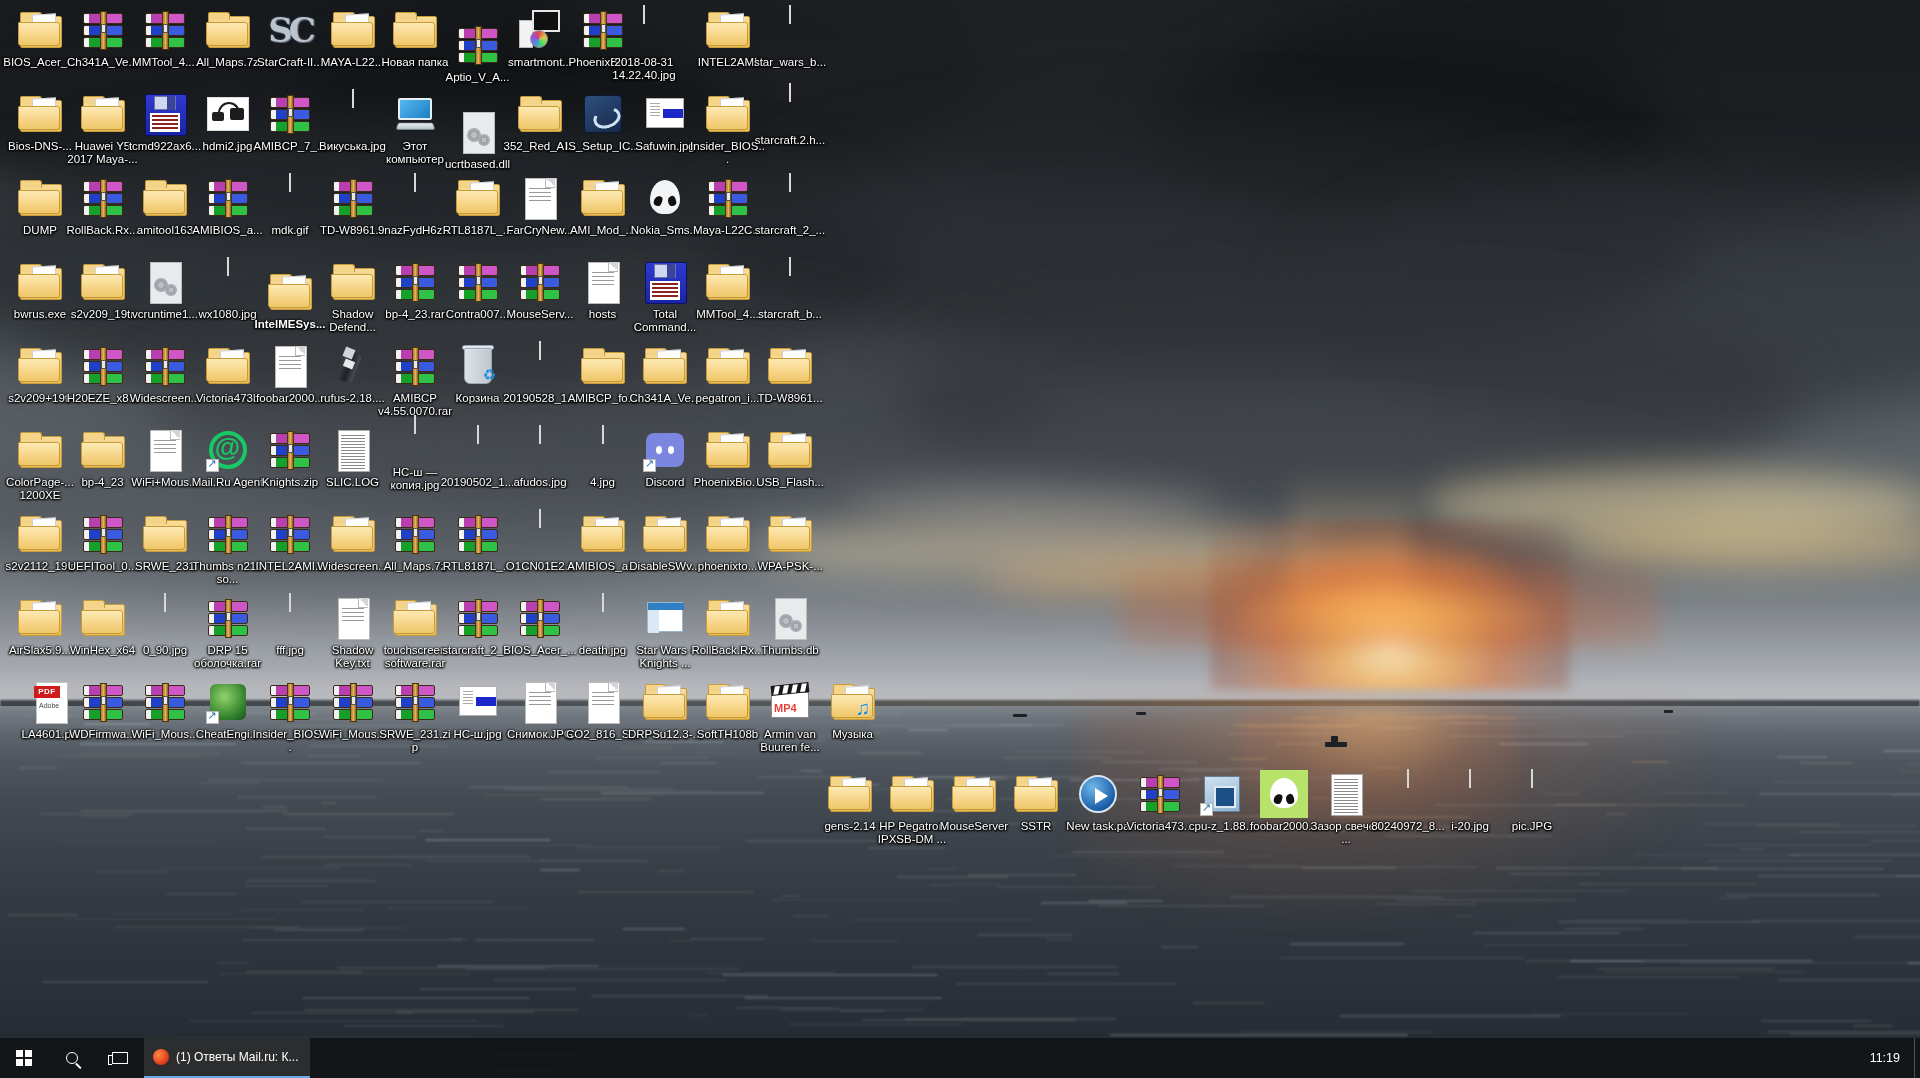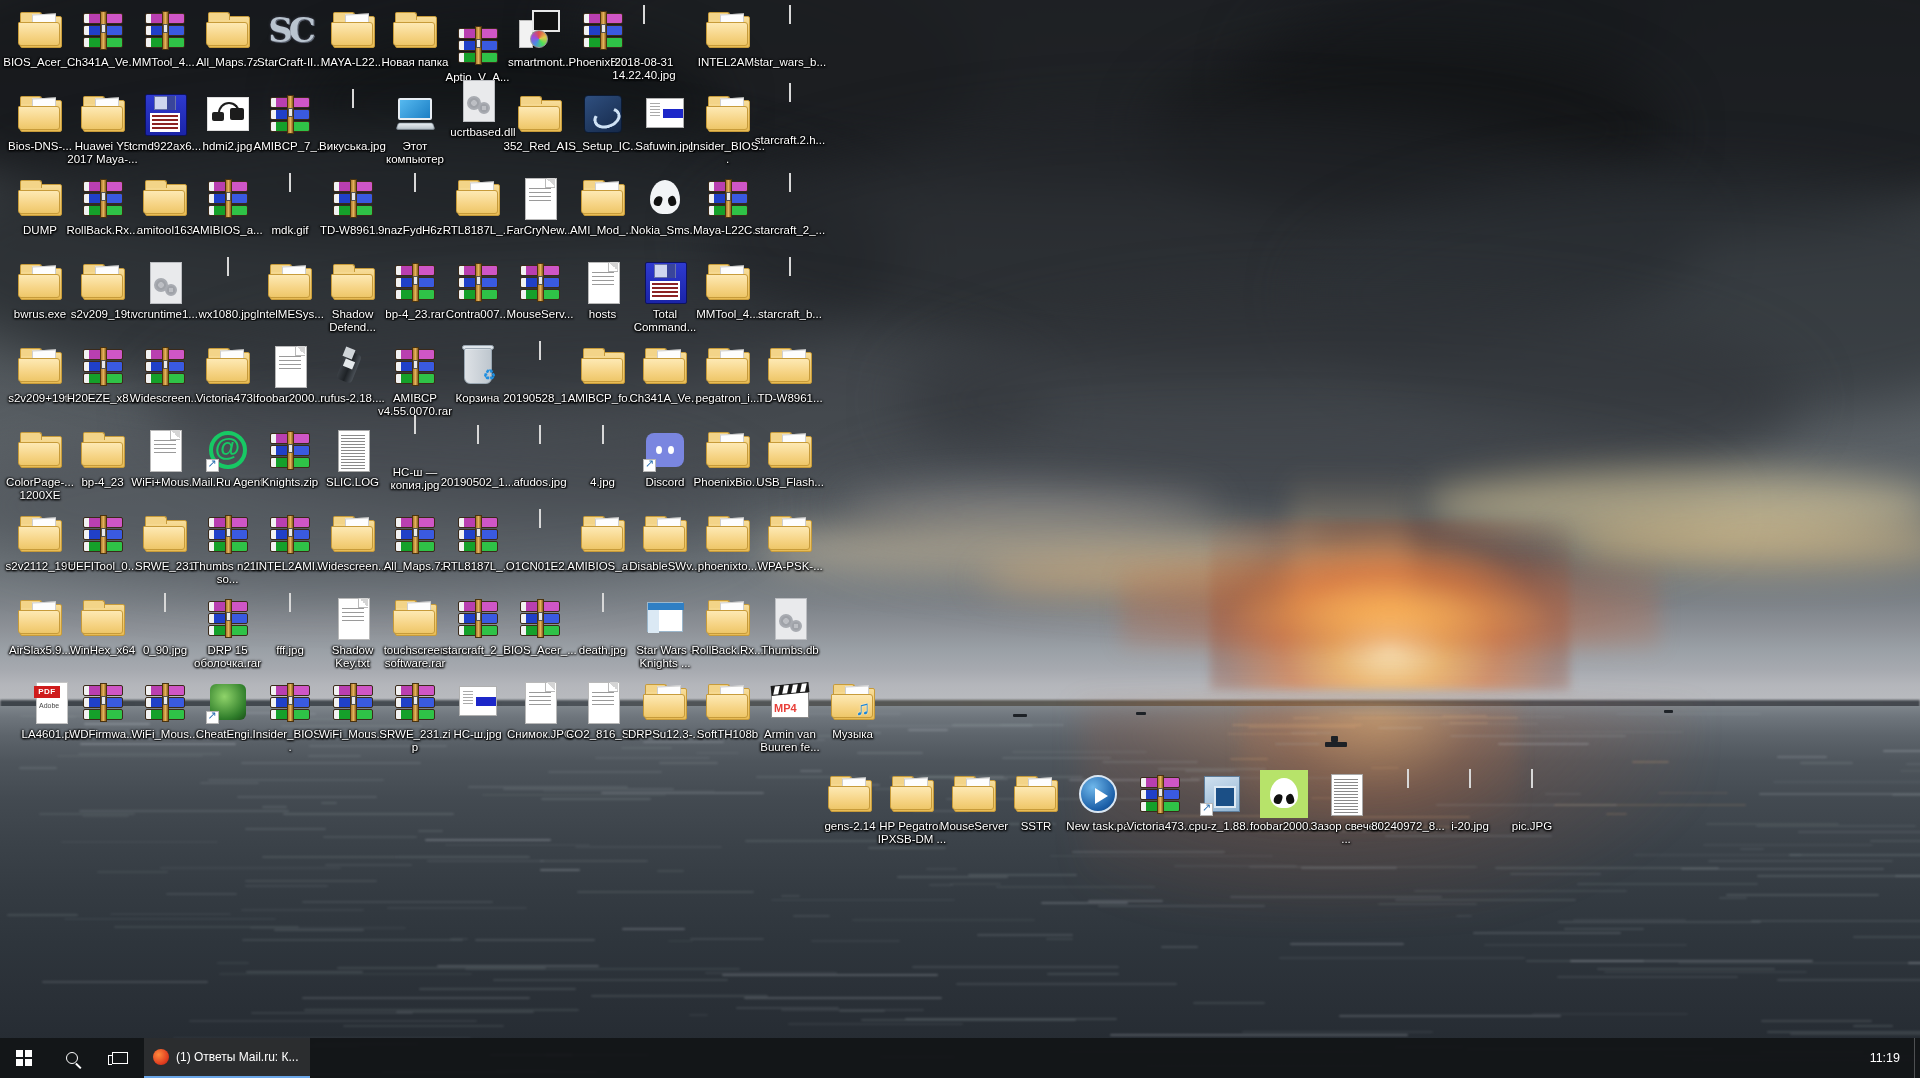--- a/index.html
+++ b/index.html
@@ -759,21 +759,21 @@
       <div class="label">AMIBCP_7_...</div>
     </div>
     <div class="icon" style="left: 314.5px; top: 90px;">
       <div class="glyph"><span class="ic-img photoD"></span></div>
       <div class="label">Викуська.jpg</div>
     </div>
     <div class="icon" style="left: 377px; top: 90px;">
       <div class="glyph"><span class="ic-pc"><span class="screen"></span><span class="stand"></span></span></div>
       <div class="label">Этот компьютер</div>
     </div>
-    <div class="icon" style="left: 439.5px; top: 76px; text-align: right;">
+    <div class="icon" style="left: 439.5px; top: 108px;">
       <div class="glyph"><span class="ic-dll"><span class="g1"></span><span class="g2"></span></span></div>
       <div class="label">ucrtbased.dll</div>
     </div>
     <div class="icon" style="left: 502px; top: 90px;">
       <div class="glyph"><span class="ic-folder closed"><span class="front"></span></span></div>
       <div class="label">352_Red_Al...</div>
     </div>
     <div class="icon" style="left: 564.5px; top: 90px;">
       <div class="glyph">
         <span class="ic-is"></span>
@@ -874,21 +874,21 @@
       <div class="label">s2v209_19tr</div>
     </div>
     <div class="icon" style="left: 127px; top: 258px;">
       <div class="glyph"><span class="ic-dll"><span class="g1"></span><span class="g2"></span></span></div>
       <div class="label">vcruntime1...</div>
     </div>
     <div class="icon" style="left: 189.5px; top: 258px;">
       <div class="glyph"><span class="ic-img dark"></span></div>
       <div class="label">wx1080.jpg</div>
     </div>
-    <div class="icon" style="left: 252px; top: 258px;">
+    <div class="icon" style="left: 252px; top: 268px; font-weight: bold;">
       <div class="glyph"><span class="ic-folder"><span class="sheet"></span><span class="front"></span></span></div>
       <div class="label">IntelMESys...</div>
     </div>
     <div class="icon" style="left: 314.5px; top: 258px;">
       <div class="glyph"><span class="ic-folder closed"><span class="front"></span></span></div>
       <div class="label">Shadow Defend...</div>
     </div>
     <div class="icon" style="left: 377px; top: 258px;">
       <div class="glyph"><span class="ic-rar"><i class="b1"></i><i class="b2"></i><i class="b3"></i><span class="strap"></span><span class="zip"></span></span></div>
       <div class="label">bp-4_23.rar</div>

